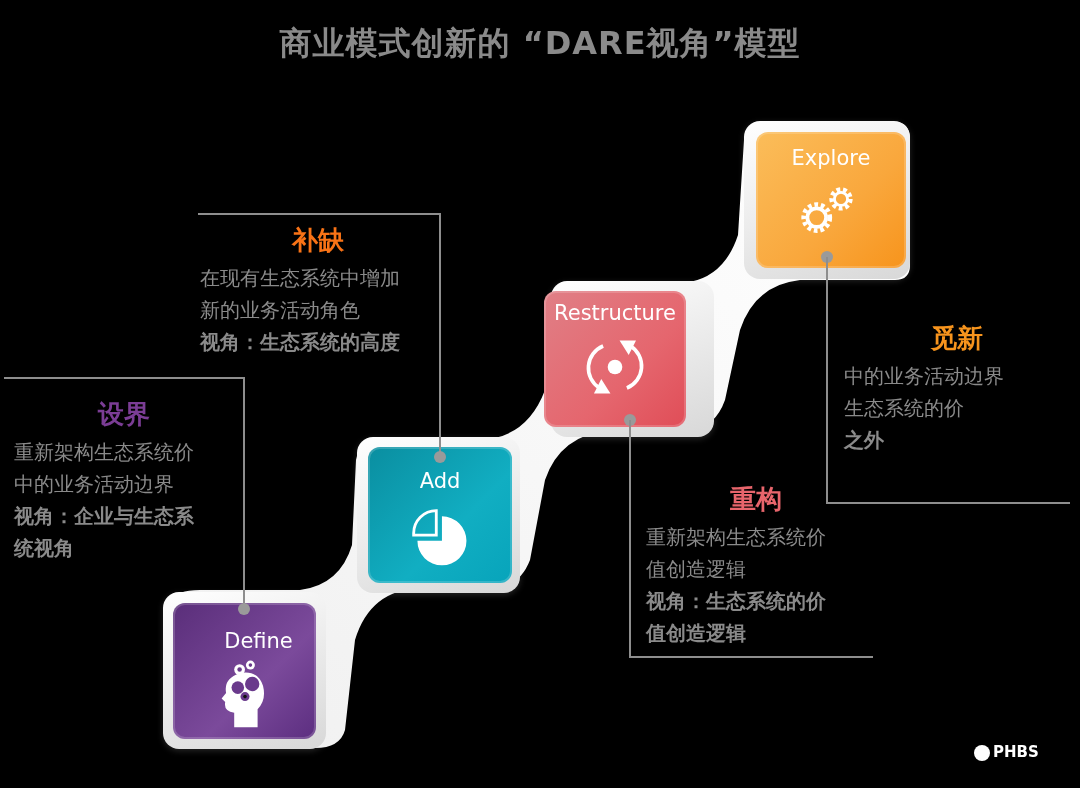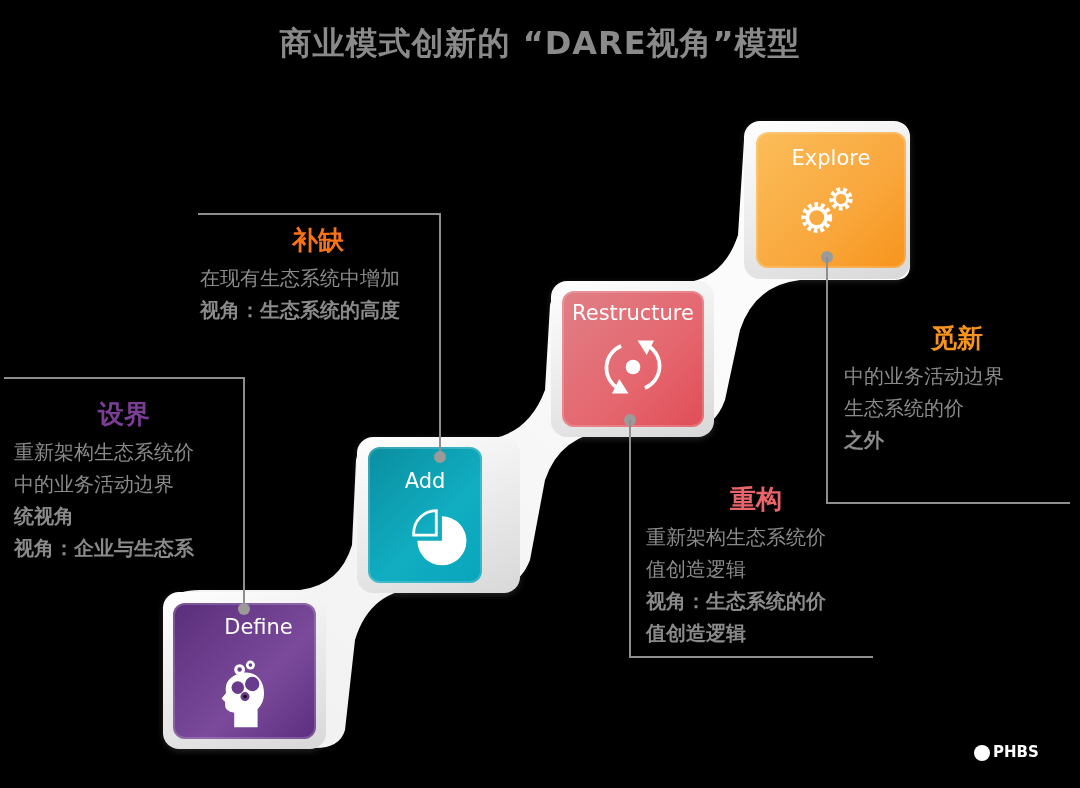--- a/index.html
+++ b/index.html
@@ -40,43 +40,43 @@
   </defs>
   <path d="M175,600 Q175,590 200,590 L300,590 Q340,585 352,545 L356,460 Q360,438 385,438 L495,438 Q530,430 545,390 L550,305 Q555,282 580,282 L690,282 Q725,275 738,235 L744,140 Q748,122 770,122 L895,122 Q910,122 910,140 L910,265 Q910,280 895,280 L800,280 Q755,285 740,330 L725,400 Q715,428 690,430 L610,430 Q560,435 545,480 L530,560 Q520,586 495,588 L420,588 Q370,590 355,640 L345,730 Q340,748 315,748 L185,748 Q165,748 165,730 Z" fill="url(#rg)"></path>
 </svg>
 
 <div class="tile" style="left:163px;top:592px;width:163px;height:157px;"></div>
 <div class="tile" style="left:357px;top:437px;width:163px;height:156px;"></div>
 <div class="tile" style="left:551px;top:281px;width:163px;height:156px;"></div>
 <div class="tile" style="left:744px;top:121px;width:166px;height:158px;"></div>
 
 <div class="card define" style="left:173px;top:603px;width:143px;height:136px;">
-  <div class="lbl" style="top:12px;padding-left:28px;">Define</div>
+  <div class="lbl" style="top:26px;padding-left:28px;">Define</div>
   <svg viewBox="0 0 60 80" width="54" height="72" style="left:45px;top:54px;">
     <path d="M18,78 L18,62 Q6,60 8,50 L4,46 L9,40 Q6,24 24,18 Q44,14 50,32 Q54,48 44,58 L44,78 Z" fill="#fff"></path>
     <circle cx="24" cy="14" r="6" fill="#fff"></circle>
       <circle cx="24" cy="14" r="2.5" fill="#6a3a8c"></circle>
     <circle cx="36" cy="9" r="5" fill="#fff"></circle>
       <circle cx="36" cy="9" r="2" fill="#6a3a8c"></circle>
     <circle cx="22" cy="34" r="7" fill="#6a3a8c"></circle>
       <circle cx="38" cy="30" r="8" fill="#6a3a8c"></circle>
     <circle cx="30" cy="44" r="5" fill="#6a3a8c"></circle>
       <circle cx="30" cy="44" r="2" fill="#111"></circle>
   </svg>
 </div>
 
-<div class="card add" style="left:368px;top:447px;width:114px;height:136px;">
+<div class="card add" style="left:368px;top:447px;width:144px;height:136px;">
   <div class="lbl" style="top:22px;">Add</div>
   <svg viewBox="0 0 70 70" width="66" height="66" style="left:40px;top:58px;">
     <path d="M36,12 A26,26 0 1 1 10,38 L36,38 Z" fill="#fff"></path>
     <path d="M6,32 L6,30 A24,24 0 0 1 30,6 L30,32 Z" fill="none" stroke="#fff" stroke-width="3"></path>
   </svg>
 </div>
 
-<div class="card restructure" style="left:562px;top:291px;width:142px;height:136px;">
+<div class="card restructure" style="left:544px;top:291px;width:142px;height:136px;">
   <div class="lbl" style="top:10px;">Restructure</div>
   <svg viewBox="0 0 70 70" width="64" height="64" style="left:39px;top:44px;">
     <path d="M22,12 A26,26 0 0 0 18,58" fill="none" stroke="#fff" stroke-width="4"></path>
     <path d="M48,58 A26,26 0 0 0 52,12" fill="none" stroke="#fff" stroke-width="4"></path>
     <polygon points="40,6 58,6 50,22" fill="#fff"></polygon>
     <polygon points="12,64 30,64 20,48" fill="#fff"></polygon>
     <circle cx="35" cy="35" r="8" fill="#fff"></circle>
   </svg>
 </div>
 
@@ -105,27 +105,28 @@
 <div class="line" style="left:629px;top:656px;width:244px;height:2px;"></div>
 
 <div class="dot" style="left:821px;top:251px;"></div>
 <div class="line" style="left:826px;top:257px;width:2px;height:247px;"></div>
 <div class="line" style="left:826px;top:502px;width:244px;height:2px;"></div>
 
 <div class="block" style="left:14px;top:396px;width:220px;">
   <div class="hd" style="color:#7b3d95;">设界</div>
   <div>重新架构生态系统价</div>
   <div>中的业务活动边界</div>
+  <div class="b">视角：企业与生态系</div>
   <div class="b">统视角</div>
-  <div class="b">视角：企业与生态系</div>
 </div>
 
 <div class="block" style="left:200px;top:222px;width:236px;">
   <div class="hd" style="color:#f97316;">补缺</div>
   <div>在现有生态系统中增加</div>
+  <div>新的业务活动角色</div>
   <div class="b">视角：生态系统的高度</div>
 </div>
 
 <div class="block" style="left:646px;top:481px;width:220px;">
   <div class="hd" style="color:#e8656c;">重构</div>
   <div>重新架构生态系统价</div>
   <div>值创造逻辑</div>
   <div class="b">视角：生态系统的价</div>
   <div class="b">值创造逻辑</div>
 </div>

